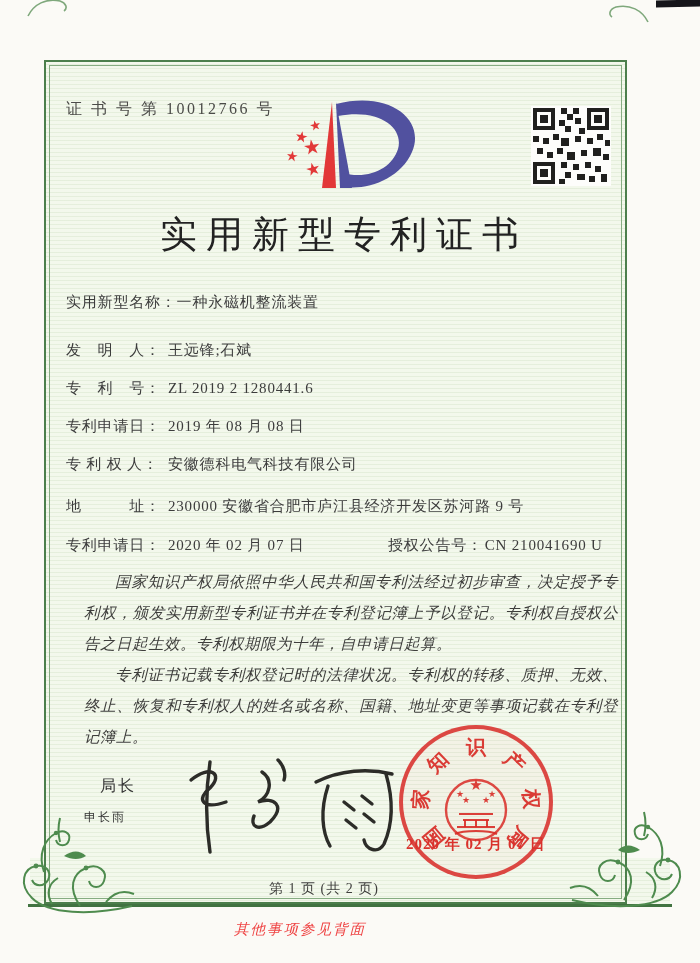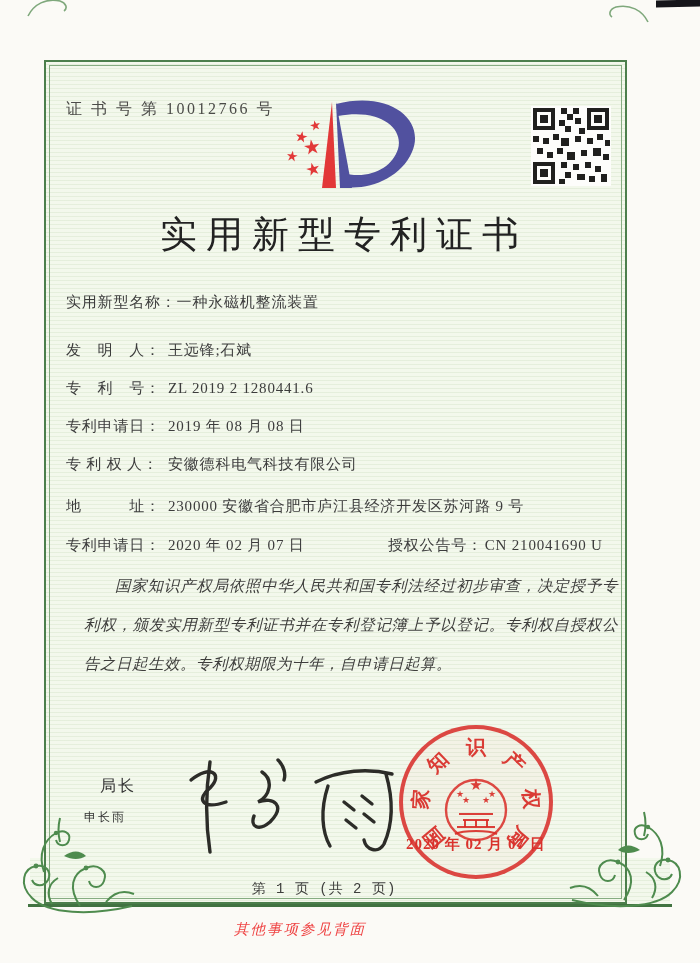--- a/index.html
+++ b/index.html
@@ -54,21 +54,21 @@
     letter-spacing:9px;
   }
   .field-row{
     position:absolute;left:66px;width:560px;
     font-size:15px;color:#3c3c3c;letter-spacing:0.8px;white-space:nowrap;
   }
   .field-label{display:inline-block;min-width:102px;}
   .field-pair2{position:absolute;left:322px;top:0;}
   .body-text{
     position:absolute;left:84px;top:566px;width:534px;
-    font-size:15.5px;line-height:39px;color:#3e3e3c;
+    font-size:15.5px;line-height:31px;color:#3e3e3c;
     text-align:justify;letter-spacing:0.5px;
   }
   .body-text p{margin:0;text-indent:2em;font-style:italic;font-family:"Liberation Serif",serif;}
   .sig-title{position:absolute;left:100px;top:776px;font-size:16px;color:#333;letter-spacing:2px;}
   .sig-name{position:absolute;left:84px;top:809px;font-size:12px;color:#333;letter-spacing:2px;}
   .signature-svg{position:absolute;left:158px;top:744px;}
   .seal{
     position:absolute;left:399px;top:725px;width:146px;height:146px;
     border:4px solid rgba(216,48,44,0.88);border-radius:50%;
     background:rgba(255,70,60,0.03);
@@ -86,21 +86,21 @@
   .r5{transform:translate(-50%,-50%) rotate(87deg)   translateY(-55px);}
   .r6{transform:translate(-50%,-50%) rotate(130deg)  translateY(-55px);}
   .emblem{position:absolute;left:50%;top:54%;transform:translate(-50%,-50%);}
   .seal-date{
     position:absolute;left:406px;top:835px;
     font-size:15px;color:#d9322c;letter-spacing:1px;font-weight:bold;
     white-space:nowrap;
   }
   .footer-page{
     position:absolute;left:44px;top:880px;width:560px;text-align:center;
-    font-size:14px;color:#3e3e3c;letter-spacing:1px;font-family:Liberation Mono, monospace;
+    font-size:14px;color:#3e3e3c;letter-spacing:1px;
   }
   .footer-note{
     position:absolute;left:60px;top:920px;width:480px;text-align:center;
     font-size:14.5px;color:#ef4444;letter-spacing:2px;font-style:italic;
   }
   .flourish{position:absolute;}
   .fl-bl{left:14px;top:812px;}
   .fl-br{left:566px;top:806px;transform:scaleX(-1);}
   .wisp-tl{position:absolute;left:26px;top:-4px;}
   .wisp-tr{position:absolute;left:606px;top:2px;transform:scaleX(-1);}
@@ -208,20 +208,21 @@
   </div>
   <div class="field-row" style="top:536px">
     <span class="field-label">专利申请日：</span><span>2020 年 02 月 07 日</span>
     <span class="field-pair2">
       <span class="field-label" style="min-width:0;margin-right:2px">授权公告号：</span><span>CN 210041690 U</span>
     </span>
   </div>
 
   <div class="body-text">
     <p>国家知识产权局依照中华人民共和国专利法经过初步审查，决定授予专利权，颁发实用新型专利证书并在专利登记簿上予以登记。专利权自授权公告之日起生效。专利权期限为十年，自申请日起算。</p>
+    <p>专利证书记载专利权登记时的法律状况。专利权的转移、质押、无效、终止、恢复和专利权人的姓名或名称、国籍、地址变更等事项记载在专利登记簿上。</p>
   </div>
 
   <div class="sig-title">局长</div>
   <div class="sig-name">申长雨</div>
   <svg class="signature-svg" width="250" height="118" viewBox="0 0 250 118">
     <g fill="none" stroke="#2c2c28" stroke-width="3.4" stroke-linecap="round">
       <path d="M52,18 C48,45 47,75 52,108"></path>
       <path d="M33,36 C52,20 66,30 52,44 C38,55 44,66 68,58"></path>
       <path d="M104,28 C116,36 112,52 100,58 C116,52 128,62 112,78 C100,88 92,82 96,72"></path>
       <path d="M120,16 C126,22 128,30 126,36"></path>

